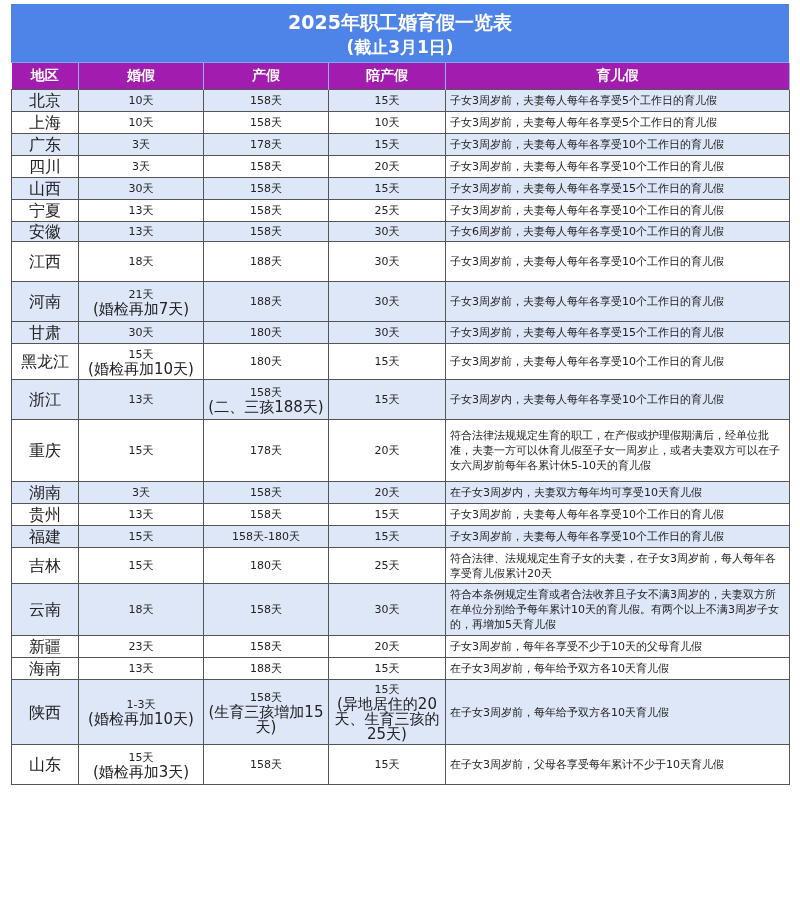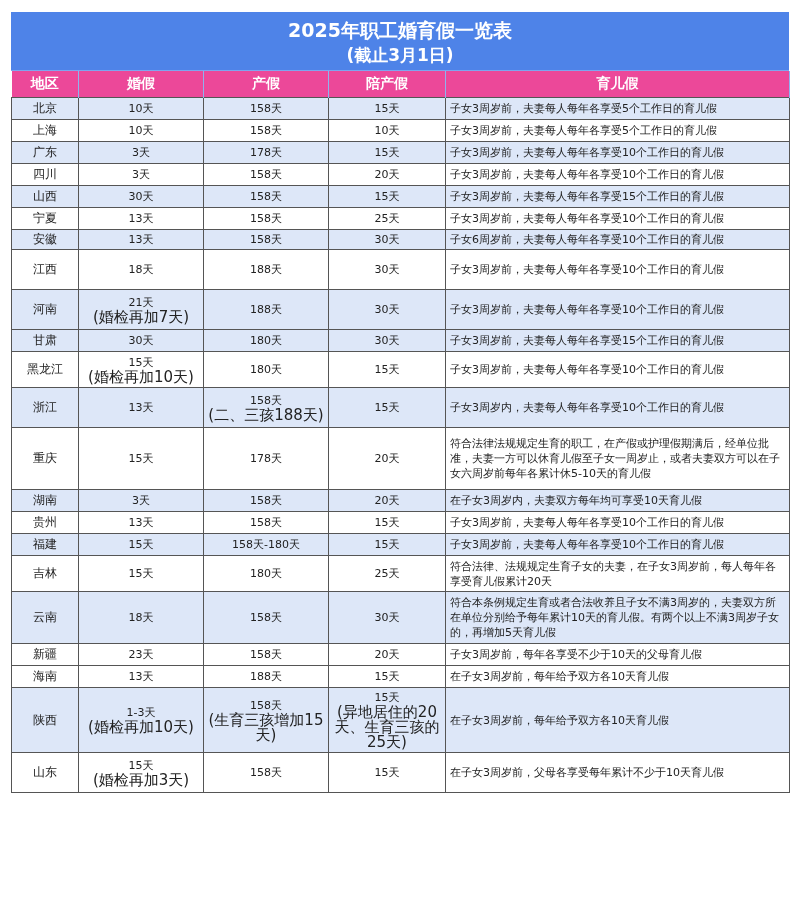--- a/index.html
+++ b/index.html
@@ -1,29 +1,29 @@
 <!DOCTYPE html>
 <html><head>
 <meta charset="utf-8">
 <style>
   html, body { margin:0; padding:0; background:#ffffff; }
   body { width:800px; height:900px; position:relative; overflow:hidden;
          font-family:"DejaVu Sans", "Liberation Sans", sans-serif; color:#222; }
-  .wrap { position:absolute; left:11px; top:12px; width:778px; }
+  .wrap { position:absolute; left:11px; top:4px; width:778px; }
   .title-box { background:#4e83e8; color:#fff; text-align:center; height:58px;
                border-bottom:1px solid #7ea6ee; }
   .title { font-size:19px; font-weight:bold; padding-top:6px; line-height:24px; }
   .subtitle { font-size:17px; font-weight:bold; line-height:22px; margin-top:2px; }
   table { border-collapse:collapse; width:778px; table-layout:fixed; }
-  th { background:#ec4899; color:#fff; font-size:14px; font-weight:bold; height:26px;
+  th { background:#a21caf; color:#fff; font-size:14px; font-weight:bold; height:26px;
        border-left:1px solid #8fb1ef; border-right:1px solid #8fb1ef; padding:0; }
   td { border:1px solid #555; font-size:11px; line-height:15px; text-align:center;
        padding:2px 3px; vertical-align:middle; }
   td.left { text-align:left; padding-left:4px; }
-  td.region { font-size:12px; }
+  td.region { font-size:16px; }
   tr.alt td { background:#dde7f8; }
   tr td { background:#ffffff; }
   .note { display:block; font-size:15px; }
   thead tr th:first-child { border-left:none; }
   col.c1 { width:67px; } col.c2 { width:125px; } col.c3 { width:125px; }
   col.c4 { width:117px; } col.c5 { width:344px; }
 </style>
 </head>
 <body>
 

